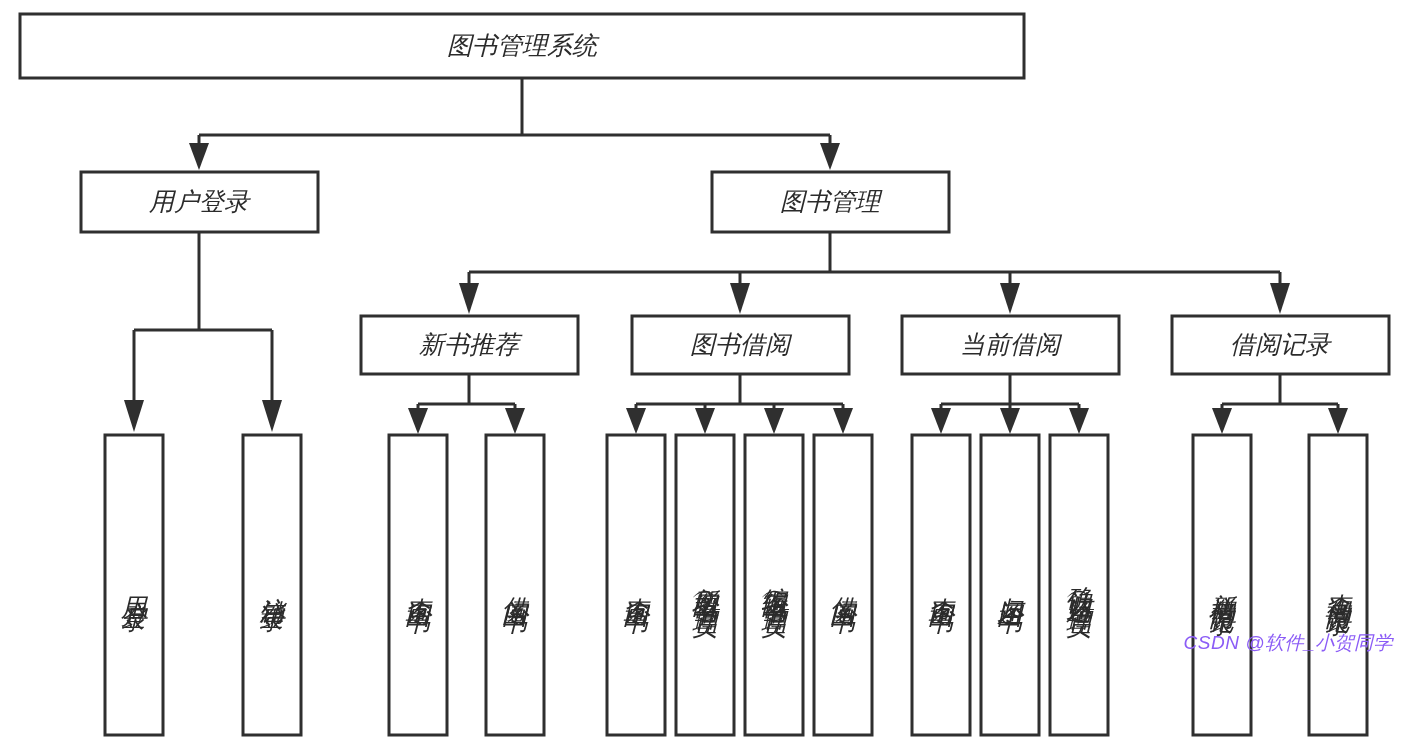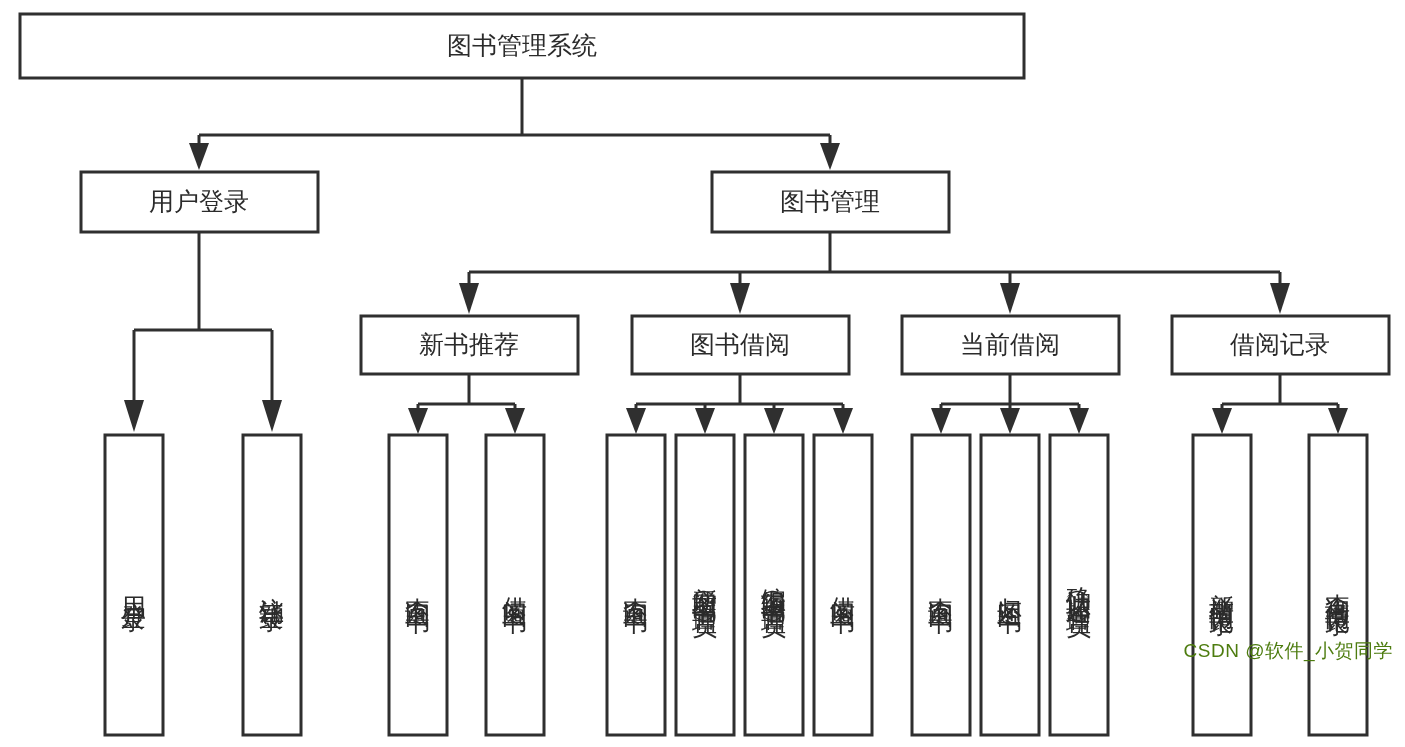--- a/index.html
+++ b/index.html
@@ -13,20 +13,21 @@
     overflow: hidden;
     font-family: "Liberation Sans", "DejaVu Sans", sans-serif;
     position: relative;
   }
   #diagram-root {
     position: absolute;
     left: 0;
     top: 0;
     width: 1405px;
     height: 664px;
+    font-style: italic;
   }
   svg.flow {
     display: block;
     width: 1405px;
     height: 747px;
   }
   .node-box {
     fill: #ffffff;
     stroke: #2f2f2f;
     stroke-width: 3;
@@ -54,24 +55,24 @@
     fill: #2b2b2b;
     writing-mode: vertical-rl;
     text-orientation: upright;
     letter-spacing: 4px;
     text-anchor: middle;
     white-space: pre;
   }
   .watermark {
     position: absolute;
     right: 12px;
-    bottom: 0;
+    bottom: 8px;
     font-family: "Liberation Sans", "DejaVu Sans", sans-serif;
     font-size: 19px;
-    color: #4d7c0f;
+    color: #8b5cf6;
     letter-spacing: 0.5px;
     pointer-events: none;
     user-select: none;
   }
 </style>
 </head>
 <body>
 
 <div id="diagram-root">
   <svg class="flow" viewBox="0 0 1405 747" xmlns="http://www.w3.org/2000/svg">

